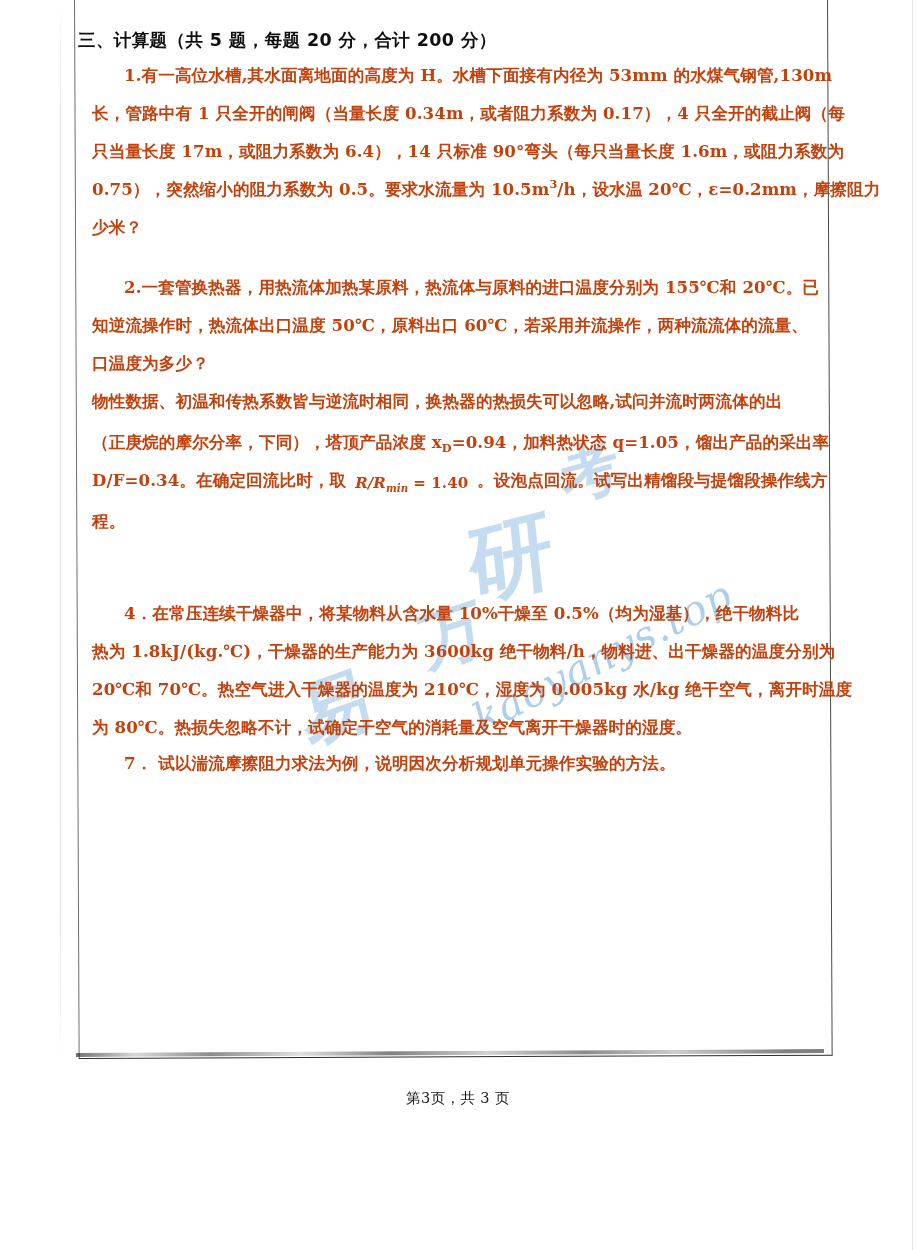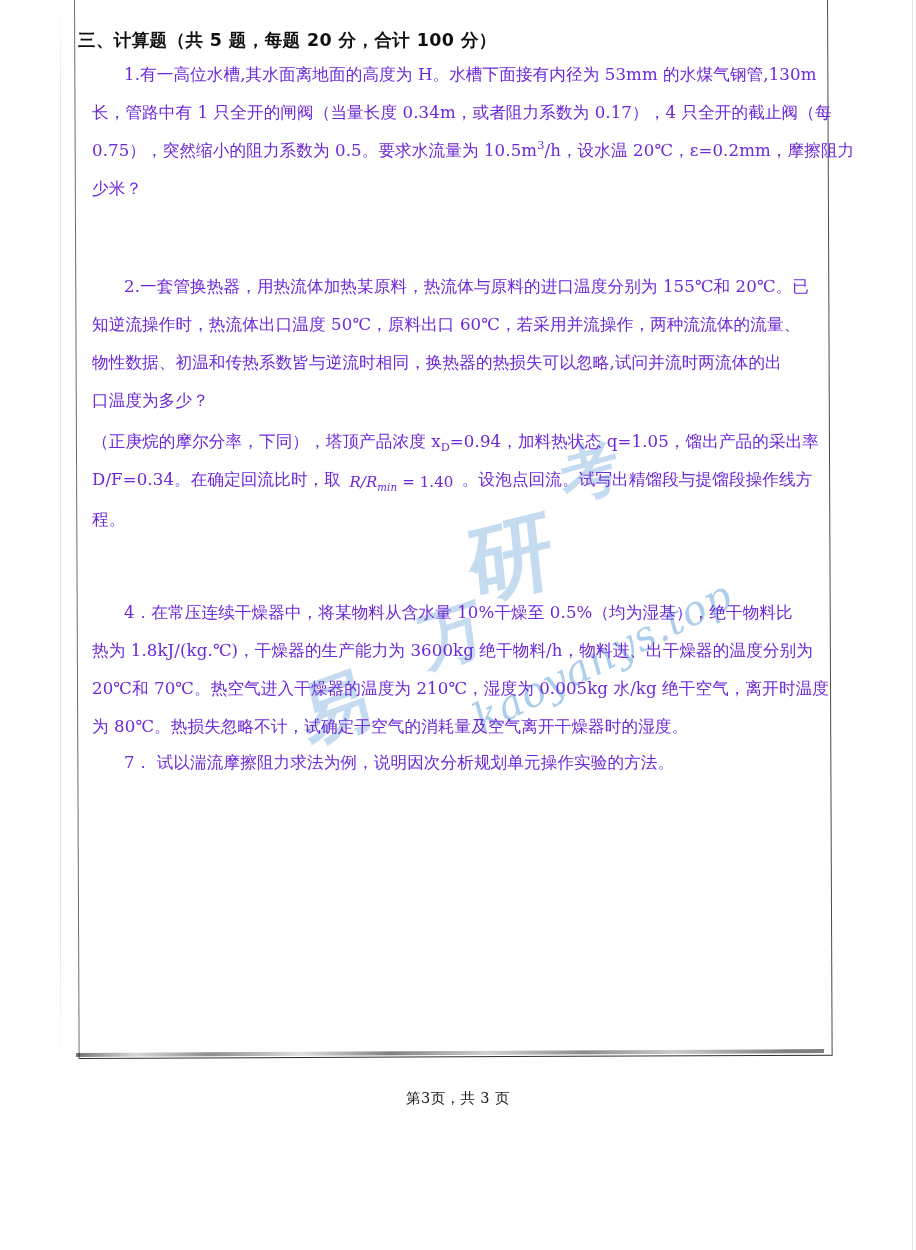--- a/index.html
+++ b/index.html
@@ -114,21 +114,22 @@
     font-weight: bold;
     letter-spacing: 0.4px;
     color: #101010;
     white-space: nowrap;
     font-family: "DejaVu Sans", "Liberation Sans", sans-serif;
   }
   .q {
     position: absolute;
     left: 92px;
     width: 734px;
-    color: #6d28d9;
+    color: #c2410c;
+    font-weight: bold;
   }
   .q-line {
     font-size: 16.6px;
     line-height: 38px;
     white-space: nowrap;
     letter-spacing: 0.1px;
   }
   .q-line.indent { padding-left: 32px; }
   sub, sup {
     font-size: 0.68em;
@@ -197,36 +198,37 @@
   <div id="watermark">
     <div class="wm-cn wm-cn-1">考</div>
     <div class="wm-cn wm-cn-2">研</div>
     <div class="wm-cn wm-cn-3">万</div>
     <div class="wm-cn wm-cn-4">易</div>
     <div id="wm-url">kaoyanys.top</div>
   </div>
 
   <div id="doc">
 
-    <div id="section-heading">三、计算题（共 5 题，每题 20 分，合计 100 分）</div>
+    <div id="section-heading">三、计算题（共 5 题，每题 20 分，合计 200 分）</div>
 
     <div class="q" id="q1">
       <div class="q-line indent">1.有一高位水槽,其水面离地面的高度为 H。水槽下面接有内径为 53mm 的水煤气钢管,130m</div>
       <div class="q-line">长，管路中有 1 只全开的闸阀（当量长度 0.34m，或者阻力系数为 0.17），4 只全开的截止阀（每</div>
+      <div class="q-line">只当量长度 17m，或阻力系数为 6.4），14 只标准 90°弯头（每只当量长度 1.6m，或阻力系数为</div>
       <div class="q-line">
         <span>0.75），突然缩小的阻力系数为 0.5。要求水流量为 10.5m</span><sup>3</sup><span>/h，设水温 20℃，ε=0.2mm，摩擦阻力</span>
       </div>
       <div class="q-line">少米？</div>
     </div>
 
     <div class="q" id="q2">
       <div class="q-line indent">2.一套管换热器，用热流体加热某原料，热流体与原料的进口温度分别为 155℃和 20℃。已</div>
       <div class="q-line">知逆流操作时，热流体出口温度 50℃，原料出口 60℃，若采用并流操作，两种流流体的流量、</div>
+      <div class="q-line">口温度为多少？</div>
       <div class="q-line">物性数据、初温和传热系数皆与逆流时相同，换热器的热损失可以忽略,试问并流时两流体的出</div>
-      <div class="q-line">口温度为多少？</div>
     </div>
 
     <div class="q" id="q3">
       <div class="q-line">
         <span>（正庚烷的摩尔分率，下同），塔顶产品浓度 x</span><sub>D</sub><span>=0.94，加料热状态 q=1.05，馏出产品的采出率</span>
       </div>
       <div class="q-line">
         <span>D/F=0.34。在确定回流比时，取 </span><span class="frac"><span class="mrm">R</span>/<span class="mrm">R</span><sub>min</sub><span class="eq">= 1.40</span></span><span> 。设泡点回流。试写出精馏段与提馏段操作线方</span>
       </div>
       <div class="q-line">程。</div>

